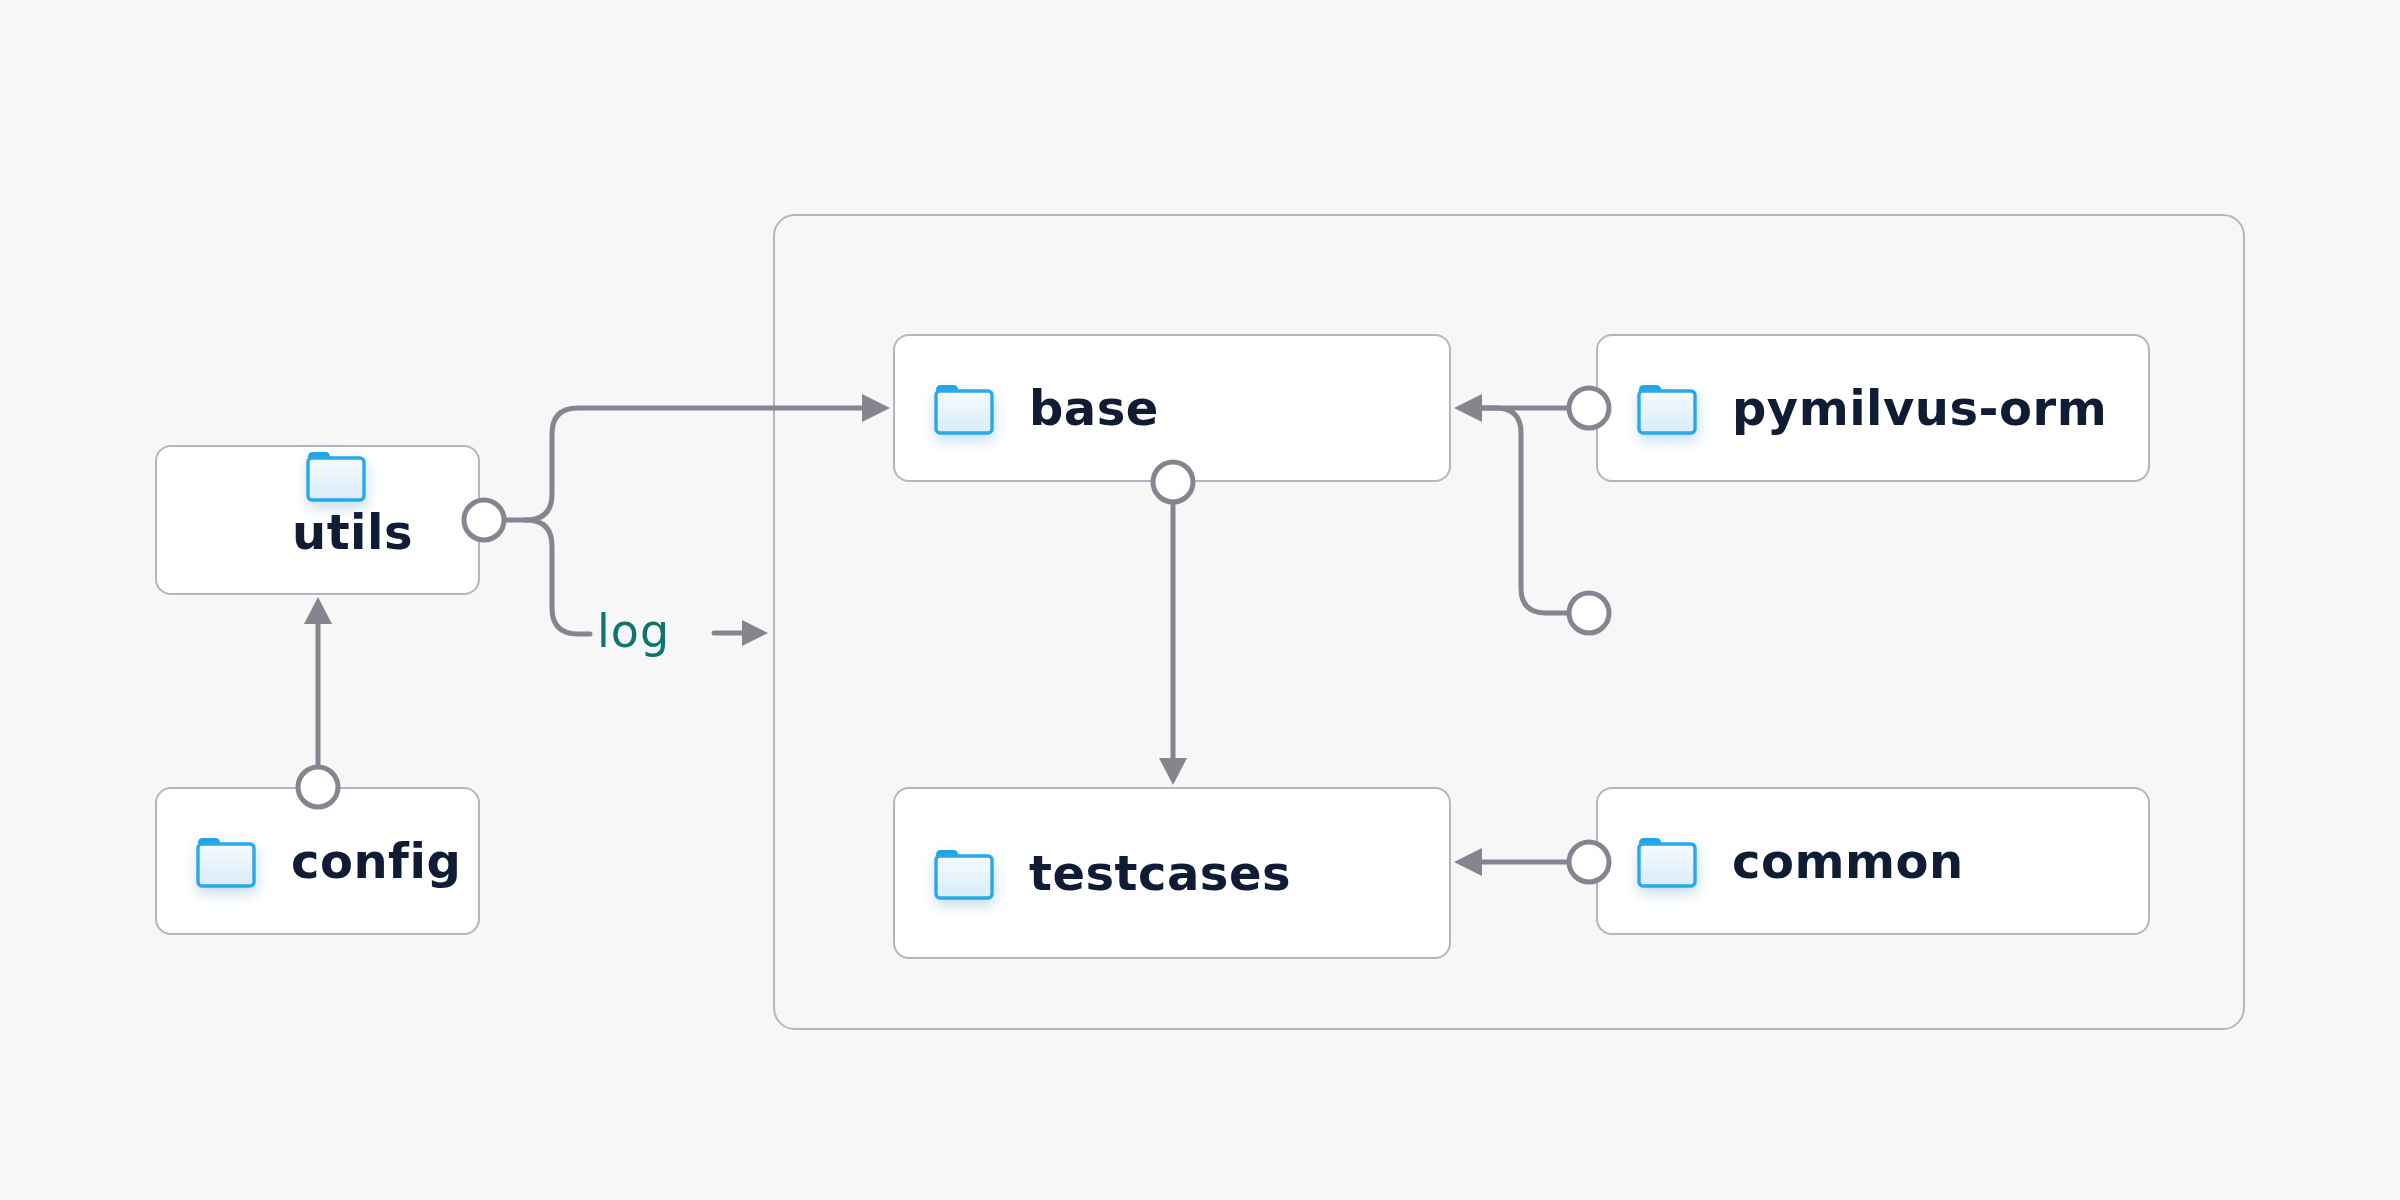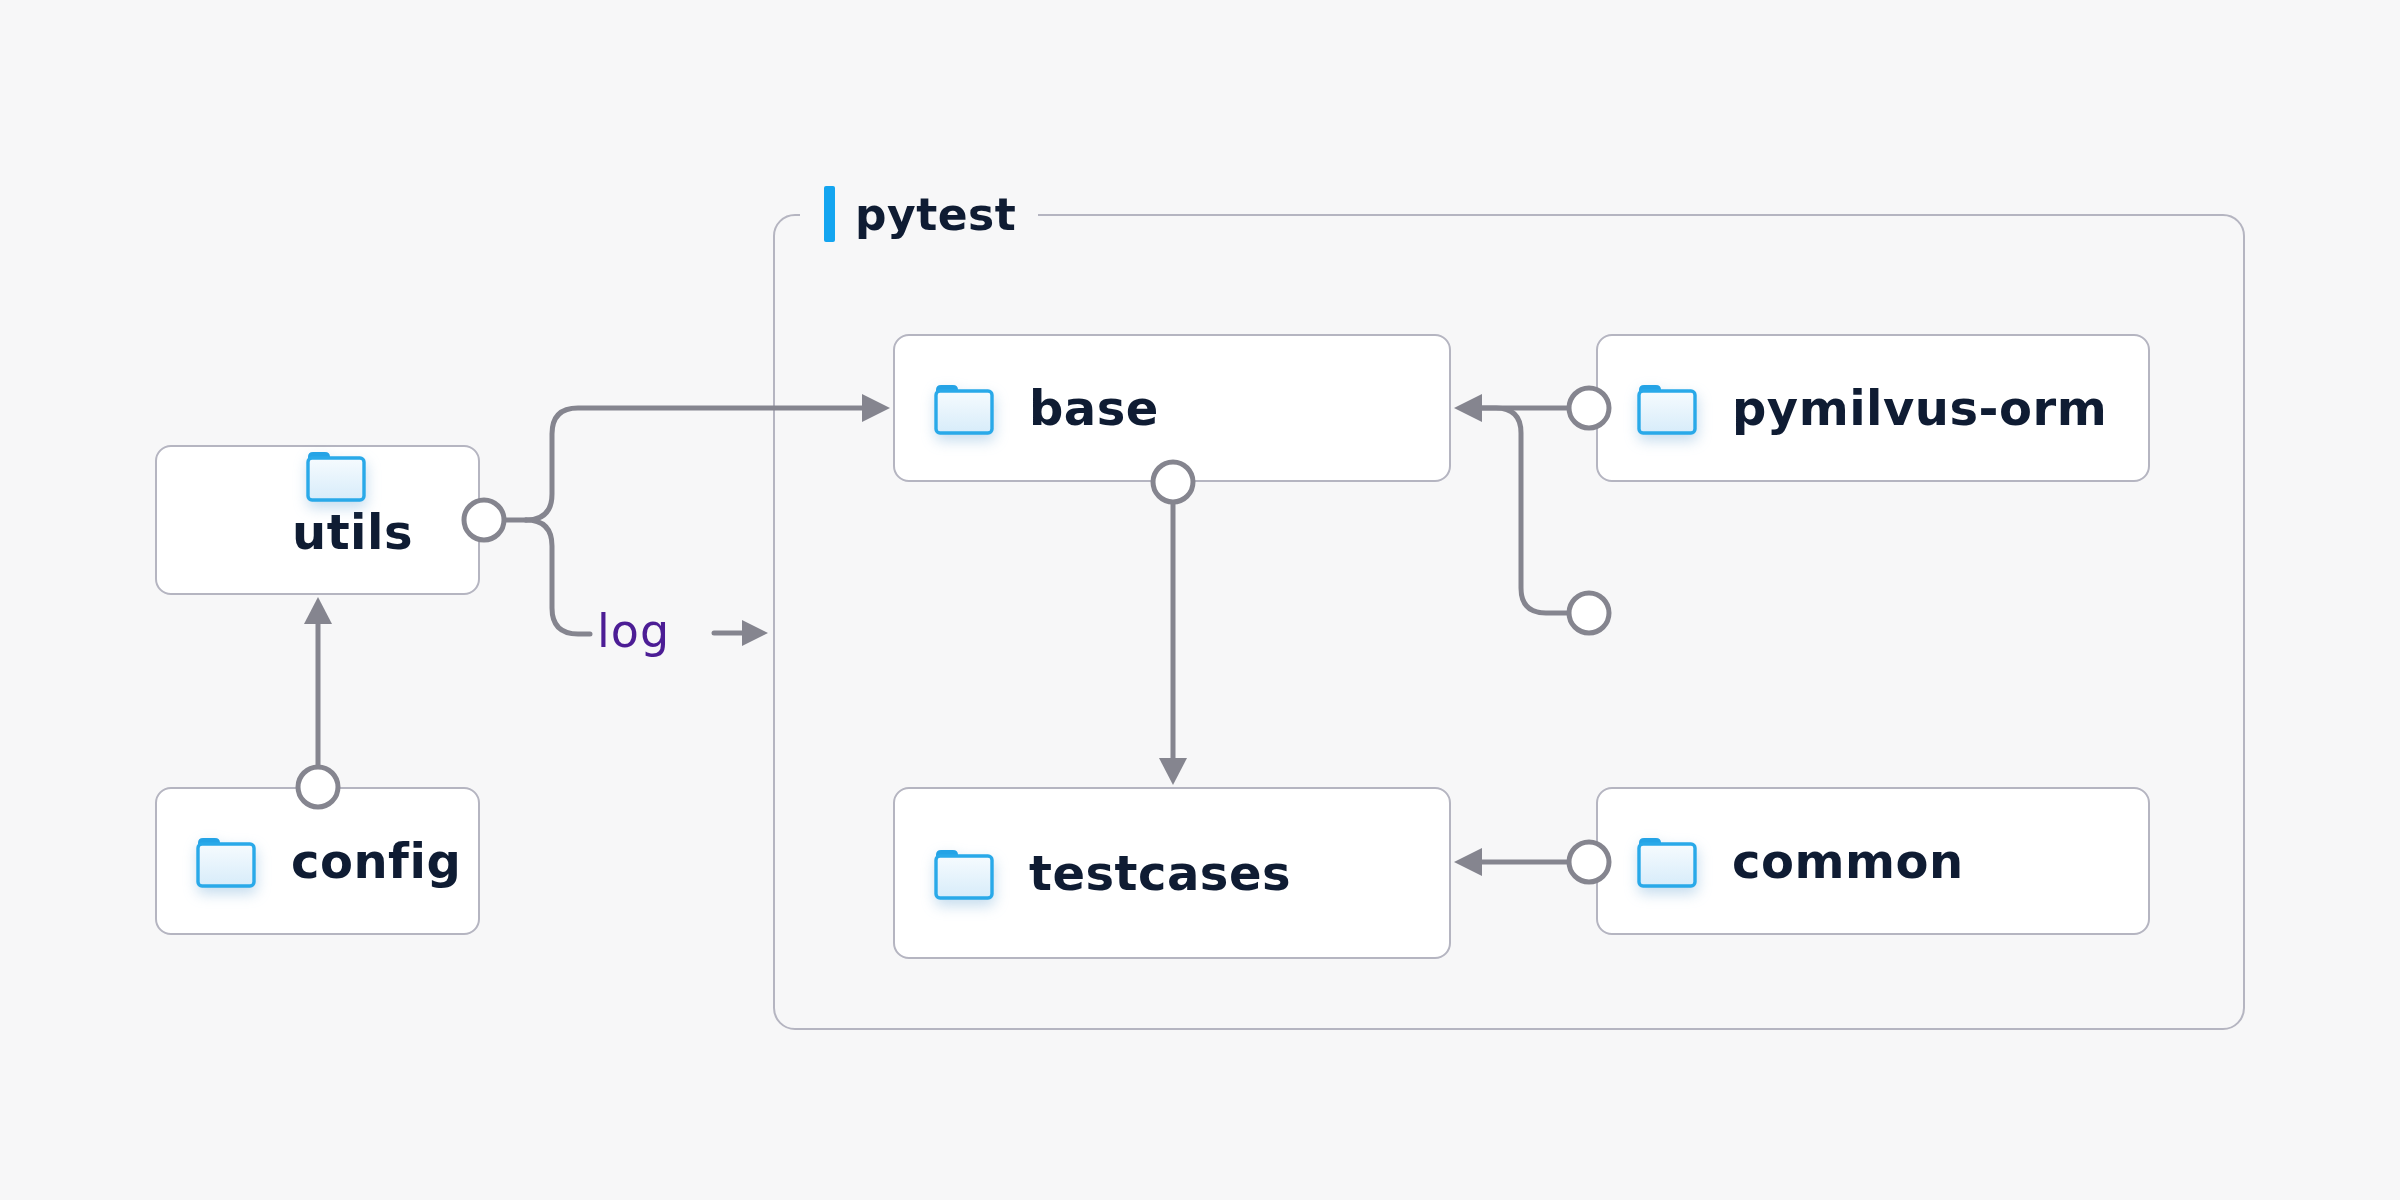--- a/index.html
+++ b/index.html
@@ -79,35 +79,31 @@
     left: 0; top: 0;
     width: 2400px; height: 1200px;
     z-index: 4;
     pointer-events: none;
   }
   .edge-label {
     position: absolute;
     left: 597px; top: 604px;
     font-size: 46px;
     font-weight: 400;
-    color: #4c1d95;
+    color: #0f766e;
     z-index: 4;
     letter-spacing: 1px;
   }
 </style>
 </head>
 <body>
 
 <div id="canvas">
 
   <div class="group-box"></div>
-  <div class="group-label">
-    <span class="accent-bar"></span>
-    <span class="group-title">pytest</span>
-  </div>
 
   <svg id="wires" viewBox="0 0 2400 1200">
     <defs>
       <linearGradient id="folderGrad" x1="0" y1="0" x2="0" y2="1">
         <stop offset="0" stop-color="#f6fbfe"></stop>
         <stop offset="1" stop-color="#d7ecfa"></stop>
       </linearGradient>
     </defs>
     <g stroke="#85858f" stroke-width="5" fill="none" stroke-linecap="round" stroke-linejoin="round">
 

